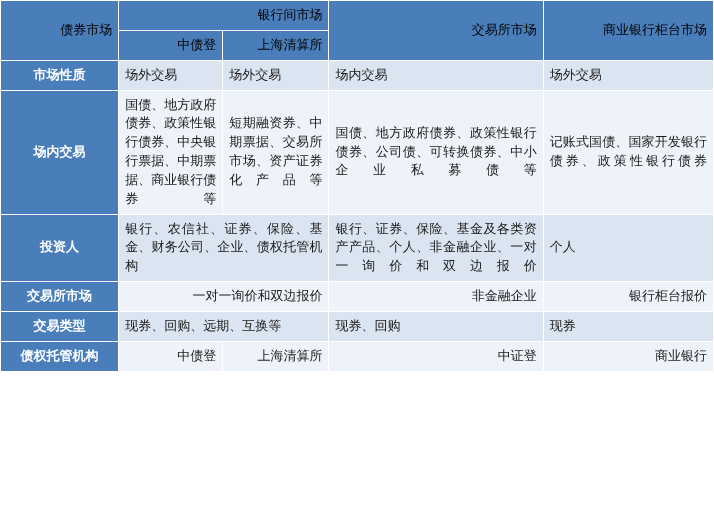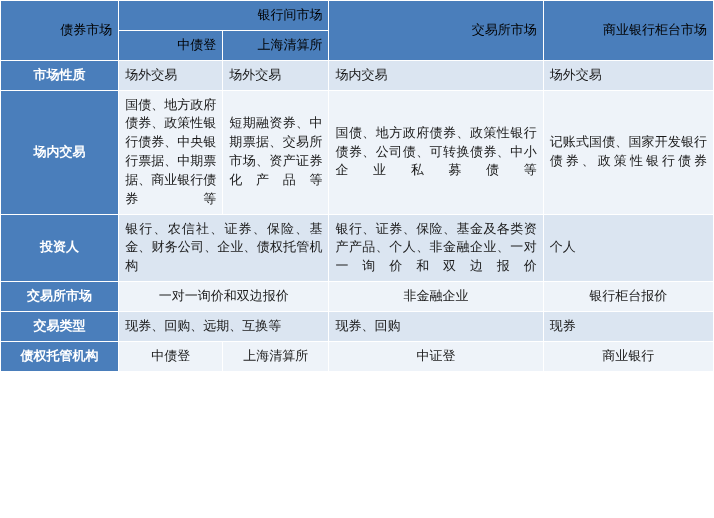--- a/index.html
+++ b/index.html
@@ -38,21 +38,21 @@
     color: #ffffff;
     font-weight: bold;
     text-align: center;
     width: 118px;
   }
   .cell-odd {
     background: #dbe5f1;
   }
   .cell-even {
     background: #eef3f9;
-    text-align: center;
+    text-align: right;
   }
   .just {
     text-align: justify;
     text-align-last: justify;
     text-justify: inter-ideograph;
   }
   .c1 { width: 104px; }
   .c2 { width: 106px; }
   .c3 { width: 214px; }
   .c4 { width: 170px; }

